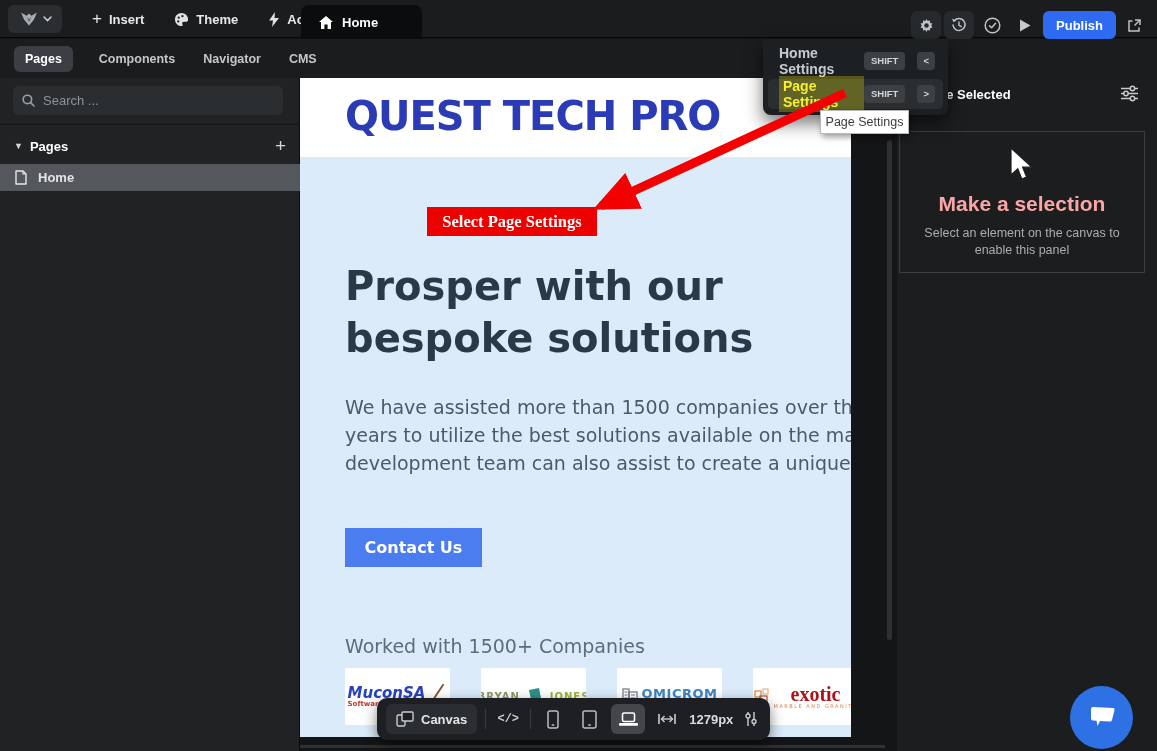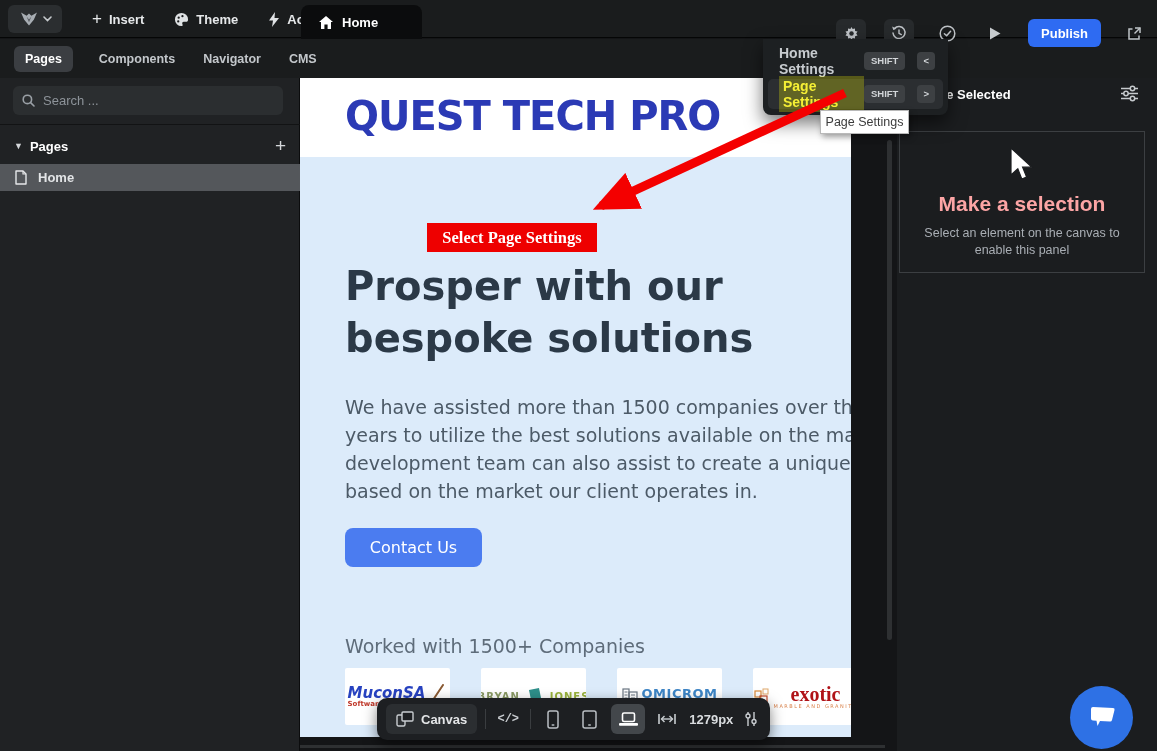--- a/index.html
+++ b/index.html
@@ -12,22 +12,22 @@
   
   .topbar { position:absolute; left:0; top:0; width:1157px; height:38px;
     background:#1a1c1d; border-bottom:1px solid #050606; z-index:10; }
   .logo-btn { position:absolute; left:8px; top:5px; width:54px; height:28px;
     background:#2b2e30; border-radius:6px; display:flex; align-items:center;
     justify-content:center; gap:4px; cursor:pointer; }
   .top-menu { position:absolute; left:92px; top:0; height:38px; display:flex;
     align-items:center; gap:30px; }
   .top-menu-item { display:flex; align-items:center; gap:7px; color:#e6e8ea;
     font-size:13px; font-weight:700; cursor:pointer; }
-  .top-right { position:absolute; right:8px; top:19px; height:28px; display:flex;
-    align-items:center; gap:18px; }
+  .top-right { position:absolute; right:8px; top:11px; height:28px; display:flex;
+    align-items:center; gap:3px; }
   .icon-btn { width:30px; height:28px; border-radius:6px; display:flex;
     align-items:center; justify-content:center; cursor:pointer; }
   .icon-btn.boxed { background:#272a2c; }
   .publish-btn { height:28px; padding:0 13px; background:#2e6bf2; color:#fff;
     font-size:13px; font-weight:700; border:none; border-radius:6px;
     display:flex; align-items:center; cursor:pointer; }
   
   .tabstrip { position:absolute; left:0; top:39px; width:1157px; height:39px;
     background:#1a1c1d; z-index:9; }
   .left-tabs { position:absolute; left:14px; top:6px; height:28px; display:flex;
@@ -58,21 +58,21 @@
   .canvas { position:absolute; left:300px; top:78px; width:551px; height:659px;
     background:#dcebfa; overflow:hidden; z-index:5; font-family:"DejaVu Sans",sans-serif; }
   .site-header { position:absolute; left:0; top:0; width:585px; height:79px; background:#ffffff; }
   .brand { position:absolute; left:45px; top:15px; font-size:40px; font-weight:800;
     color:#2b3ab5; letter-spacing:-1px; white-space:nowrap; }
   .hero-h { position:absolute; left:45px; top:182px; font-size:40px; font-weight:700;
     color:#2b3947; line-height:52px; white-space:nowrap; }
   .hero-p { position:absolute; left:45px; top:315px; font-size:19px; color:#4c5a67; line-height:28px; }
   .hero-p span { display:block; white-space:nowrap; }
   .cta { position:absolute; left:45px; top:450px; width:137px; height:39px; background:#4b7cf0;
-    border-radius:8px; color:#fff; font-size:16px; font-weight:400; display:flex;
+    border-radius:0; color:#fff; font-size:16px; font-weight:700; display:flex;
     align-items:center; justify-content:center; cursor:pointer; font-family:"DejaVu Sans",sans-serif; border:none; }
   .clients-cap { position:absolute; left:45px; top:557px; font-size:19px; color:#5e6c7a; white-space:nowrap; }
   .logo-row { position:absolute; left:45px; top:590px; display:flex; gap:31px; }
   .logo-card { width:105px; height:57px; background:#fff; border-radius:2px; display:flex;
     align-items:center; justify-content:center; overflow:hidden; cursor:pointer; }
   .lg-mucon { text-align:left; line-height:1; }
   .lg-mucon .nm { color:#2742c0; font-weight:800; font-size:15px; font-style:italic; }
   .lg-mucon .sb { color:#c0392b; font-size:7px; font-weight:700; }
   .lg-bryan { display:flex; align-items:center; gap:3px; }
   .lg-bryan .b1 { color:#8a9a64; font-size:10px; font-weight:700; letter-spacing:1px; }
@@ -83,21 +83,21 @@
   .lg-exo { text-align:center; line-height:1; display:flex; align-items:center; gap:4px; }
   .lg-exo .nm { color:#b01217; font-weight:700; font-size:20px; font-family:"Liberation Serif",serif; }
   .lg-exo .sb { color:#d9814a; font-size:5px; letter-spacing:1.5px; }
   .canvas-vscroll { position:absolute; left:887px; top:140px; width:5px; height:500px;
     background:#2e3032; border-radius:3px; z-index:6; cursor:pointer; }
   .canvas-hscroll { position:absolute; left:300px; top:745px; width:585px; height:3px;
     background:#2e3032; z-index:6; cursor:pointer; }
   
   .annot-label { position:absolute; left:427px; top:207px; width:170px; height:29px;
     background:#ee0000; color:#fff; display:flex; align-items:center; justify-content:center;
-    font-family:"Liberation Serif",serif; font-weight:700; font-size:16.5px; z-index:44;margin-top:16px; }
+    font-family:"Liberation Serif",serif; font-weight:700; font-size:16.5px; z-index:44; }
   .annot-arrow { position:absolute; left:0; top:0; width:1157px; height:751px;
     pointer-events:none; z-index:45; }
   
   .dropdown { position:absolute; left:763px; top:39px; width:185px; height:76px;
     background:#1d2022; border-radius:0 0 8px 8px; box-shadow:0 8px 18px rgba(0,0,0,.55);
     z-index:40; }
   .dd-row { position:absolute; left:5px; width:175px; height:30px; display:flex;
     align-items:center; padding:0 8px 0 11px; border-radius:5px; cursor:pointer; }
   .dd-row .lbl { font-size:14px; font-weight:700; color:#c7cbcf; }
   .dd-row.hl { background:#2b2e31; }
@@ -287,21 +287,20 @@
       <div class="brand">QUEST TECH PRO</div>
     </div>
     <div class="hero-h">
       <span style="display:block;">Prosper with our</span>
       <span style="display:block;">bespoke solutions</span>
     </div>
     <div class="hero-p">
       <span>We have assisted more than 1500 companies over the past 3</span>
       <span>years to utilize the best solutions available on the market. Our</span>
       <span>development team can also assist to create a unique solution</span>
-      <span>based on the market our client operates in.</span>
     </div>
     <button class="cta">Contact Us</button>
     <div class="clients-cap">Worked with 1500+ Companies</div>
     <div class="logo-row">
       <div class="logo-card">
         <div class="lg-mucon">
           <div class="nm">MuconSA</div>
           <div class="sb">Software</div>
         </div>
         <span style="margin-left:4px;">

